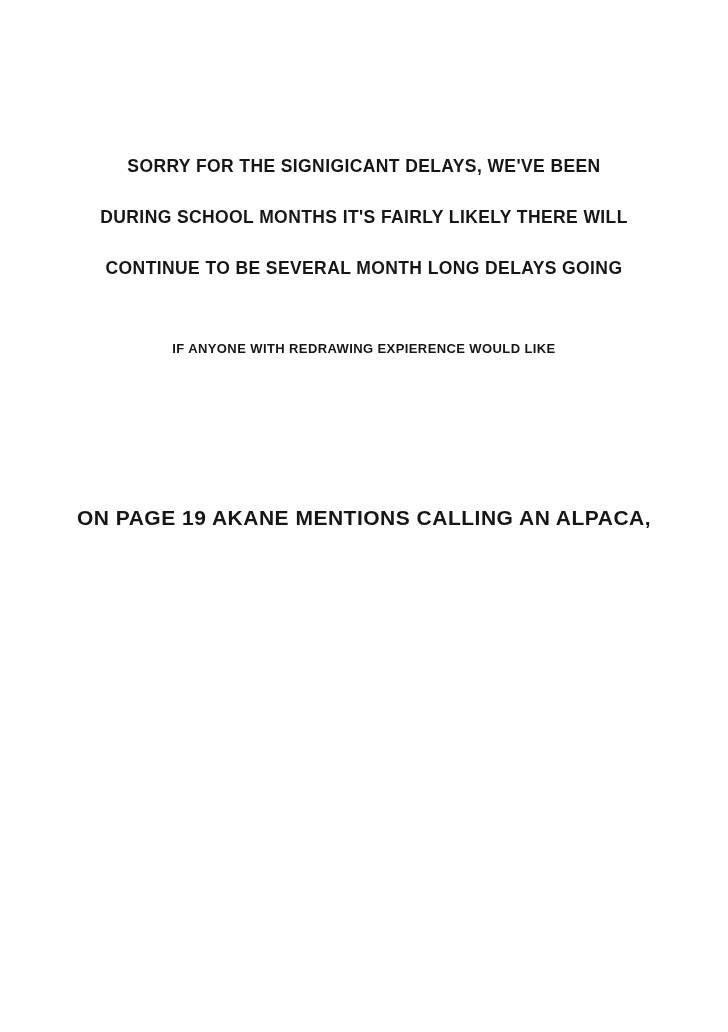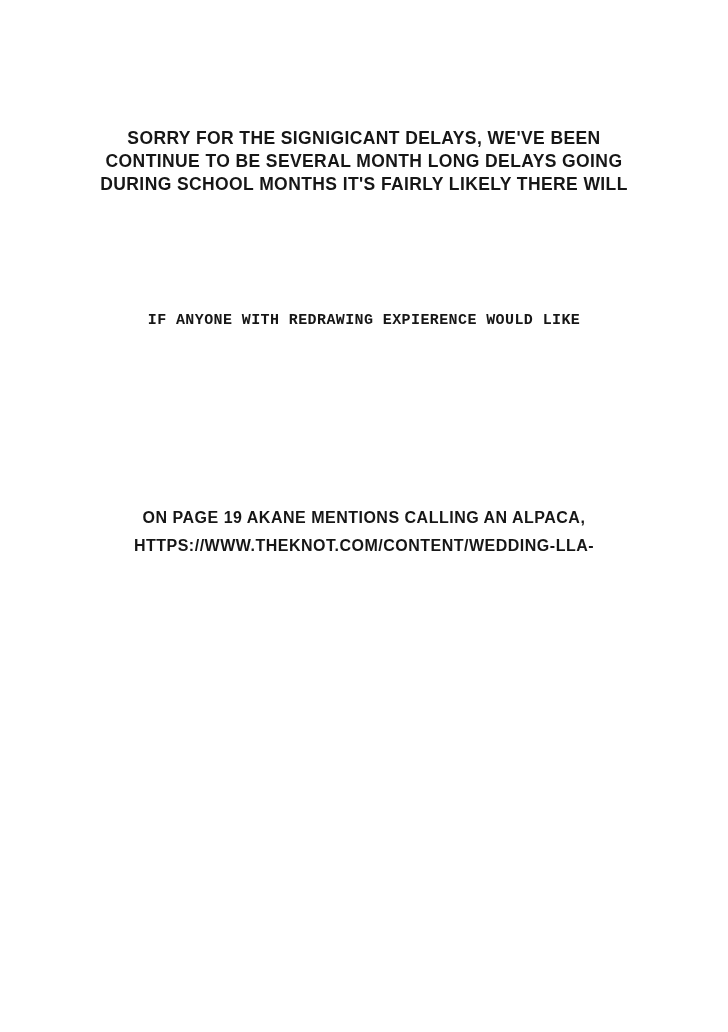--- a/index.html
+++ b/index.html
@@ -25,52 +25,51 @@
     width: 728px;
     text-align: center;
     color: #161616;
     font-weight: bold;
     text-transform: uppercase;
     letter-spacing: 0.4px;
     -webkit-font-smoothing: antialiased;
   }
   .note .line {
     white-space: nowrap;
+    margin-top: 28px;
   }
   .note-delays {
     top: 127px;
     font-size: 17.5px;
     line-height: 23px;
   }
   .note-redraw {
     top: 309px;
-    font-size: 15px;
+    font-size: 13px;
     line-height: 23px;
-    font-family: Liberation Mono, monospace;
   }
   .note-alpaca {
-    top: 504px;
-    font-size: 16px;
+    top: 476px;
+    font-size: 21px;
     line-height: 27.5px;
     letter-spacing: 0.5px;
   }
 </style>
 </head>
 <body>
 
 <div class="page">
 
   <div class="note note-delays">
     <div class="line">SORRY FOR THE SIGNIGICANT DELAYS, WE'VE BEEN</div>
+    <div class="line">DURING SCHOOL MONTHS IT'S FAIRLY LIKELY THERE WILL</div>
     <div class="line">CONTINUE TO BE SEVERAL MONTH LONG DELAYS GOING</div>
-    <div class="line">DURING SCHOOL MONTHS IT'S FAIRLY LIKELY THERE WILL</div>
   </div>
 
   <div class="note note-redraw">
     <div class="line">IF ANYONE WITH REDRAWING EXPIERENCE WOULD LIKE</div>
   </div>
 
   <div class="note note-alpaca">
     <div class="line">ON PAGE 19 AKANE MENTIONS CALLING AN ALPACA,</div>
-    <div class="line">HTTPS://WWW.THEKNOT.COM/CONTENT/WEDDING-LLA-</div>
   </div>
 
 </div>
 
 </body></html>

